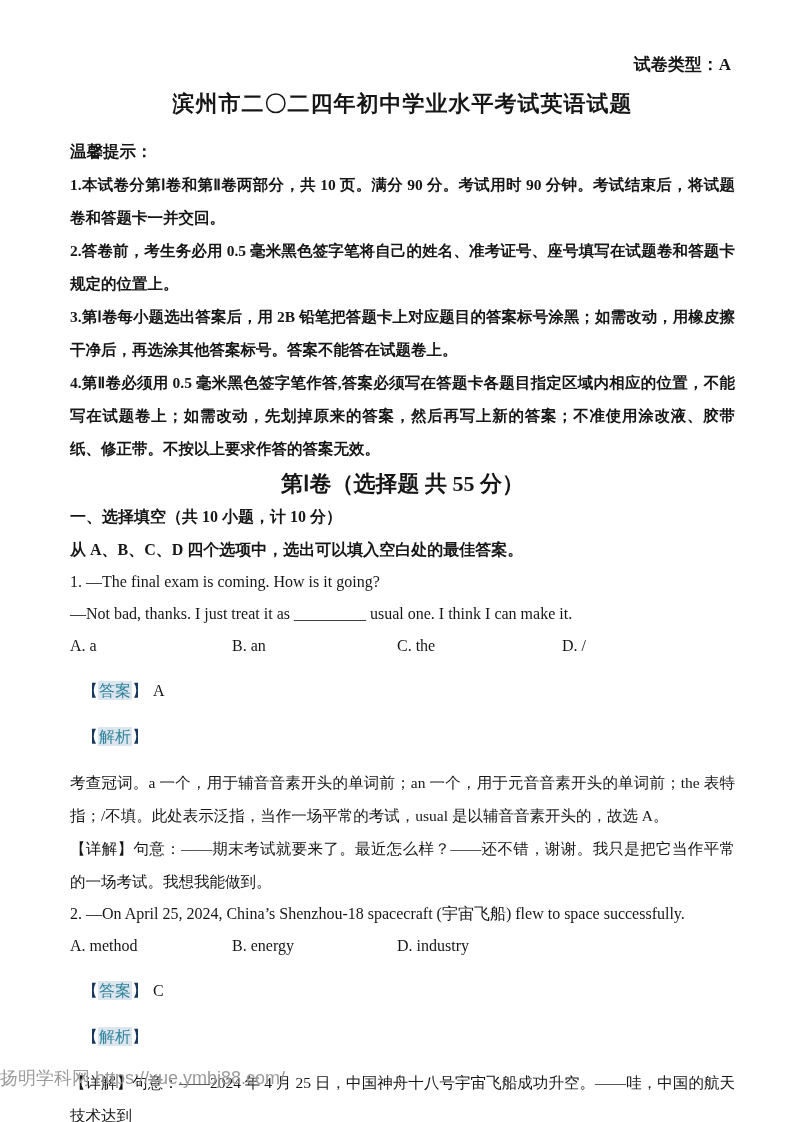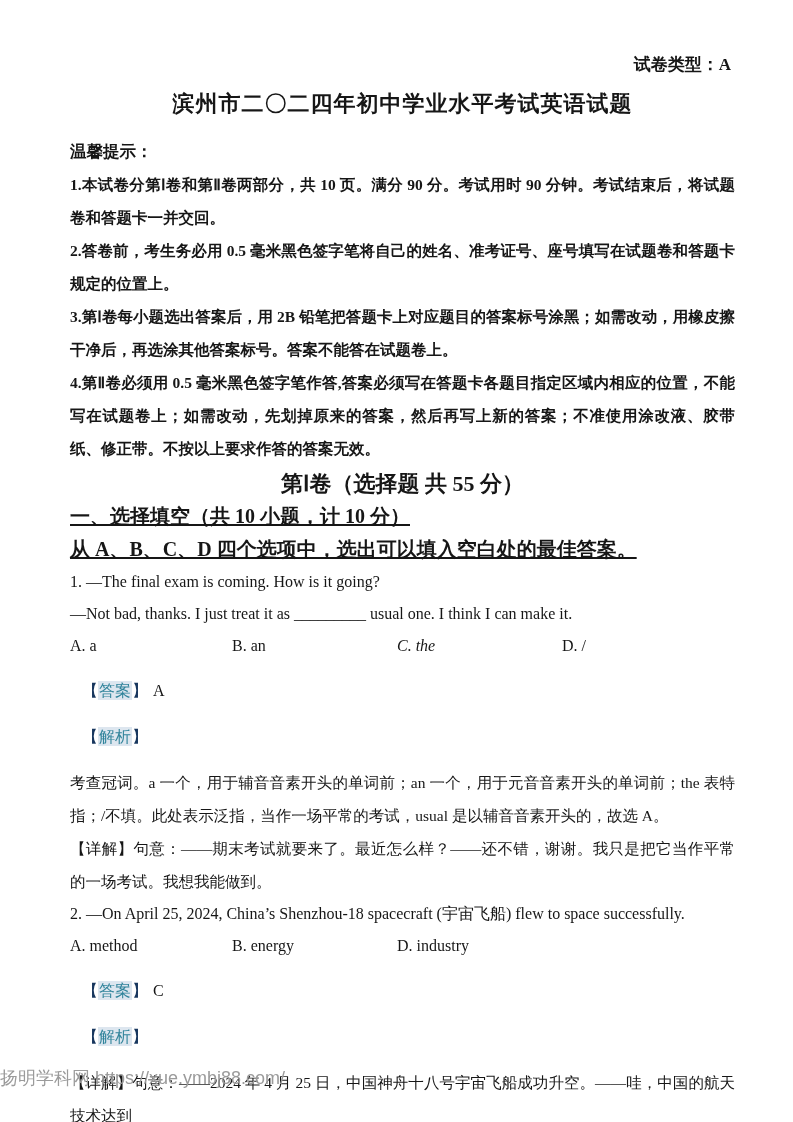--- a/index.html
+++ b/index.html
@@ -47,39 +47,38 @@
   .part-heading {
     margin: 2px 0 0 0;
     text-align: center;
     font-weight: bold;
     font-size: 22px;
     line-height: 33px;
   }
   .section-heading, .section-instruction {
     margin: 0;
     font-weight: bold;
-    font-size: 20px;
+    font-size: 16px;
     line-height: 33px;
-    text-decoration: underline;
   }
   .stem {
     margin: 0;
     font-size: 16px;
     line-height: 32px;
     white-space: nowrap;
   }
   .options {
     display: flex;
     font-size: 16px;
     line-height: 32px;
     white-space: nowrap;
   }
   .opt-a { width: 162px; }
   .opt-b { width: 165px; }
-  .opt-c { width: 165px; font-style: italic; }
+  .opt-c { width: 165px; }
   .opt-d { flex: 1; }
   .ans-line {
     margin: 12px;
     font-size: 16px;
     line-height: 34px;
   }
   .tag-bracket {
     color: #17365d;
     font-size: 16px;
   }

